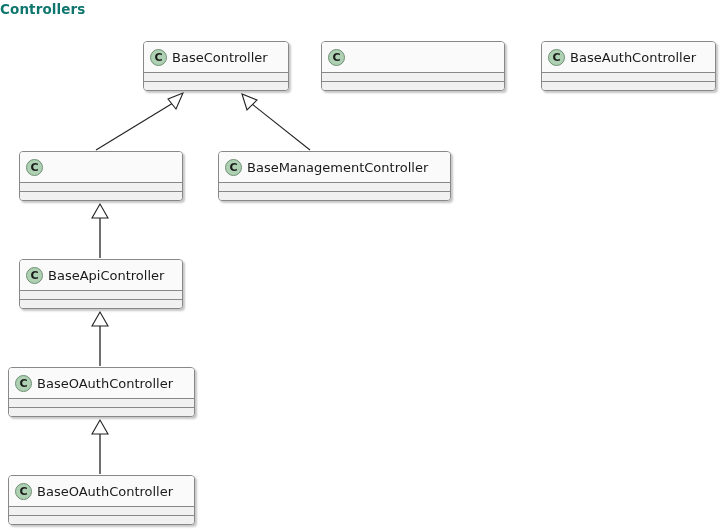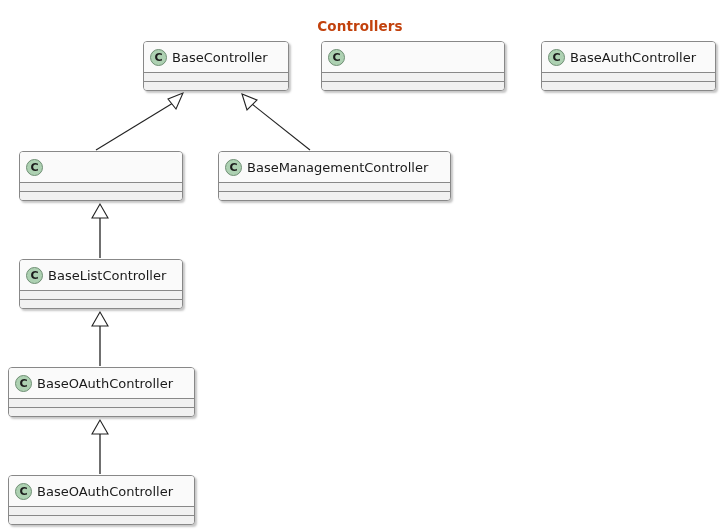--- a/index.html
+++ b/index.html
@@ -19,26 +19,26 @@
     position: absolute;
     left: 0; top: 0;
     width: 720px;
     height: 530px;
   }
 
   
   .diagram-title {
     position: absolute;
     left: 0;
-    top: 18px;
-    width: 720px;
-    text-align: center;
+    top: 1px;
+    width: 720px;
+    text-align: left;
     font-size: 13.5px;
     font-weight: bold;
-    color: #c2410c;
+    color: #0f766e;
     letter-spacing: 0.1px;
     white-space: nowrap;
   }
 
   
   .edges {
     position: absolute;
     left: 0; top: 0;
     width: 720px;
     height: 530px;
@@ -170,21 +170,21 @@
       <span class="class-icon">C</span>
       <span class="class-name">BaseManagementController</span>
     </div>
     <div class="class-compartment"></div>
     <div class="class-compartment"></div>
   </div>
 
   <div class="class-node" style="left:19px; top:259px; width:164px;">
     <div class="class-header">
       <span class="class-icon">C</span>
-      <span class="class-name">BaseListController</span>
+      <span class="class-name">BaseApiController</span>
     </div>
     <div class="class-compartment"></div>
     <div class="class-compartment"></div>
   </div>
 
   <div class="class-node" style="left:8px; top:367px; width:187px;">
     <div class="class-header">
       <span class="class-icon">C</span>
       <span class="class-name">BaseOAuthController</span>
     </div>

